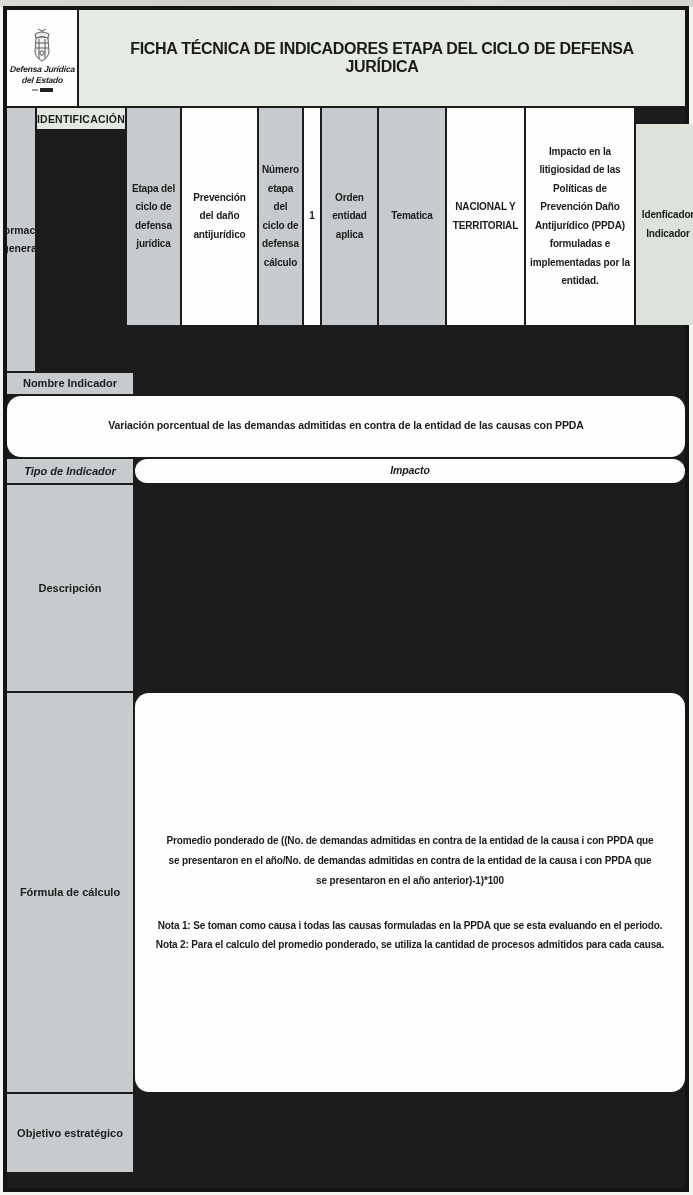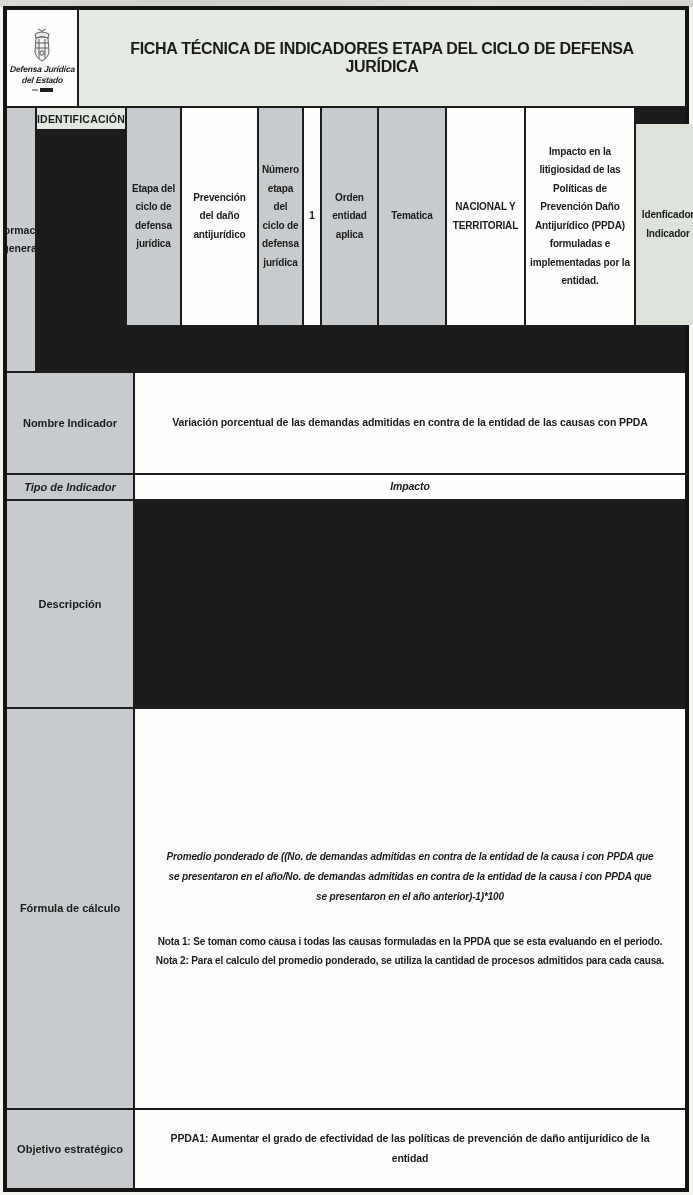--- a/index.html
+++ b/index.html
@@ -46,28 +46,28 @@
   
   .ident-area { height:263px; }
   .info-cell { width:70px; font-weight:bold; font-size:10.5px; line-height:1.7; padding:14px; }
   .ident-right { flex:1; display:flex; gap:2px; }
   .band { height:21px; font-weight:bold; font-size:10.5px; letter-spacing:0.2px; }
   .id-row { height:217px; display:flex; gap:2px; }
   .id-cell { font-weight:bold; font-size:10px; line-height:1.85; padding:18px 3px; letter-spacing:-0.15px; }
 
   
   .label-cell { width:126px; font-weight:bold; font-size:11px; padding:2px 6px; line-height:1.5; }
-  .value-cell { flex:1; font-weight:bold; font-size:10.5px; line-height:1.9; padding:4px 26px; letter-spacing:-0.1px; }
-  .r-nombre { height:100px; }
+  .value-cell { flex:1; font-weight:bold; font-size:10.5px; line-height:1.9; padding:4px 26px; letter-spacing:-0.1px;border-radius:14px; }
+  .r-nombre { height:84px;flex-direction:column; }
   .r-tipo { height:24px;font-style:italic; }
   .r-desc { height:206px; }
   .r-formula { height:399px; }
   .r-objetivo { height:78px; }
   .formula-val { flex-direction:column; gap:0; padding:4px 8px; font-size:10px; letter-spacing:-0.15px; }
-  .formula-val .p1 { width:92%; line-height:2.0; margin-bottom:25px;font-style:italic; }
+  .formula-val .p1 { width:92%; line-height:2.0; margin-bottom:25px; }
   .formula-val .p2, .formula-val .p3 { width:100%; line-height:1.95; }
 
   
   .emblem { width:30px; height:36px; }
 </style>
 </head>
 <body>
 
 <div class="scan-edge-top"></div>
 
@@ -97,21 +97,21 @@
     <div class="cell title-cell title-g">FICHA TÉCNICA DE INDICADORES ETAPA DEL CICLO DE DEFENSA JURÍDICA</div>
   </div>
 
   <div class="row ident-area">
     <div class="cell info-cell gray">Información general</div>
     <div class="ident-right">
       <div class="cell band band-g">IDENTIFICACIÓN</div>
       <div class="id-row">
         <div class="cell id-cell gray" style="width:53px">Etapa del ciclo de defensa jurídica</div>
         <div class="cell id-cell white" style="width:75px">Prevención del daño antijurídico</div>
-        <div class="cell id-cell gray" style="width:43px">Número etapa del ciclo de defensa jurídica</div>
+        <div class="cell id-cell gray" style="width:43px">Número etapa del ciclo de defensa cálculo</div>
         <div class="cell id-cell white" style="width:16px">1</div>
         <div class="cell id-cell gray" style="width:55px">Orden entidad aplica</div>
         <div class="cell id-cell gray" style="width:66px">Tematica</div>
         <div class="cell id-cell white" style="width:77px">NACIONAL Y TERRITORIAL</div>
         <div class="cell id-cell white" style="width:108px">Impacto en la litigiosidad de las Políticas de Prevención Daño Antijurídico (PPDA) formuladas e implementadas por la entidad.</div>
         <div class="cell id-cell green-g" style="width:64px">Idenficador Indicador</div>
         <div class="cell id-cell white" style="flex:1">I9</div>
       </div>
       <div class="cell band band-g">DESCRIPCIÓN</div>
     </div>
@@ -135,16 +135,15 @@
     <div class="cell label-cell gray">Fórmula de cálculo</div>
     <div class="cell value-cell white formula-val">
       <div class="p1">Promedio ponderado de ((No. de demandas admitidas en contra de la entidad de la causa i con PPDA que se presentaron en el año/No. de demandas admitidas en contra de la entidad de la causa i con PPDA que se presentaron en el año anterior)-1)*100</div>
       <div class="p2">Nota 1: Se toman como causa i todas las causas formuladas en la PPDA que se esta evaluando en el periodo.</div>
       <div class="p3">Nota 2: Para el calculo del promedio ponderado, se utiliza la cantidad de procesos admitidos para cada causa.</div>
     </div>
   </div>
 
   <div class="row r-objetivo">
     <div class="cell label-cell gray">Objetivo estratégico</div>
-    <div class="cell value-cell white">PPDA1: Aumentar el grado de efectividad de las políticas de prevención de daño antijurídico de la entidad</div>
   </div>
 
 </div>
 
 </body></html>

